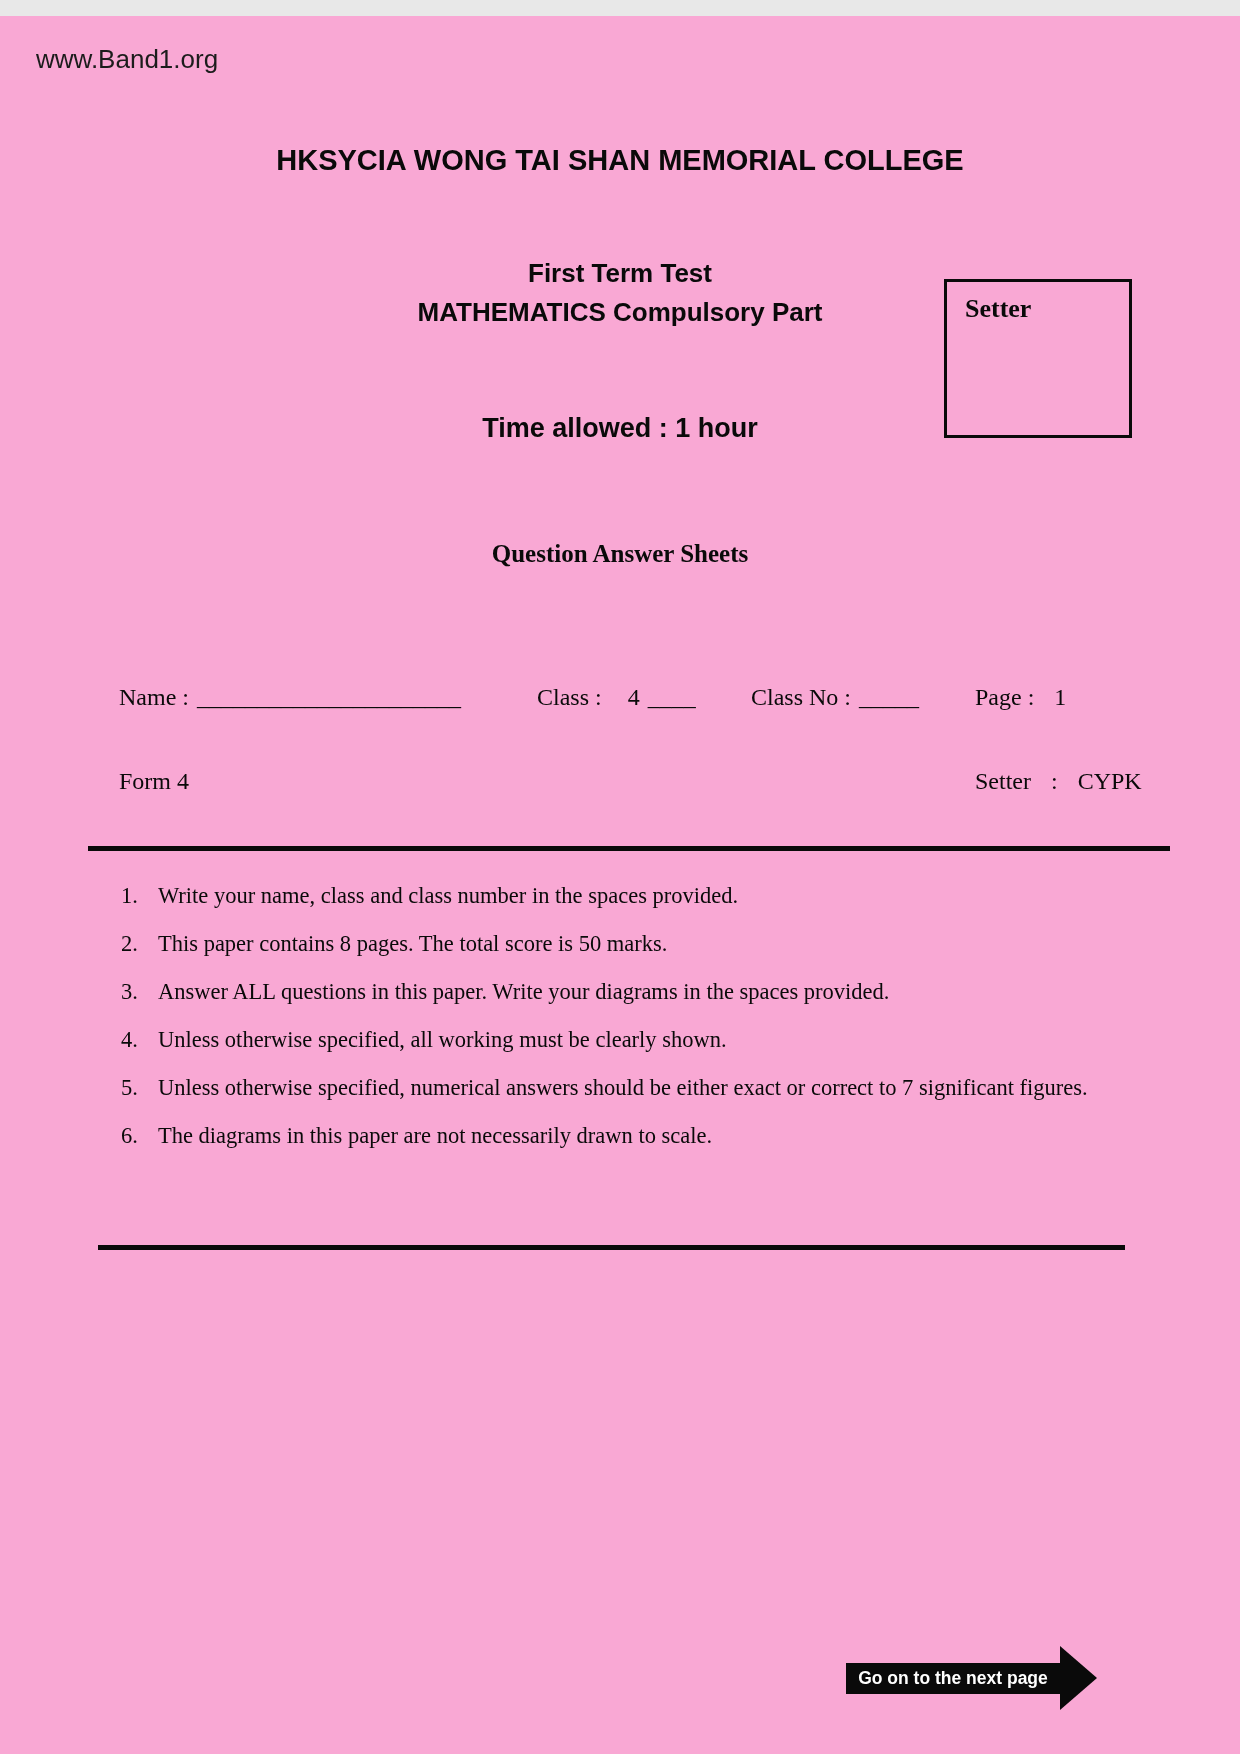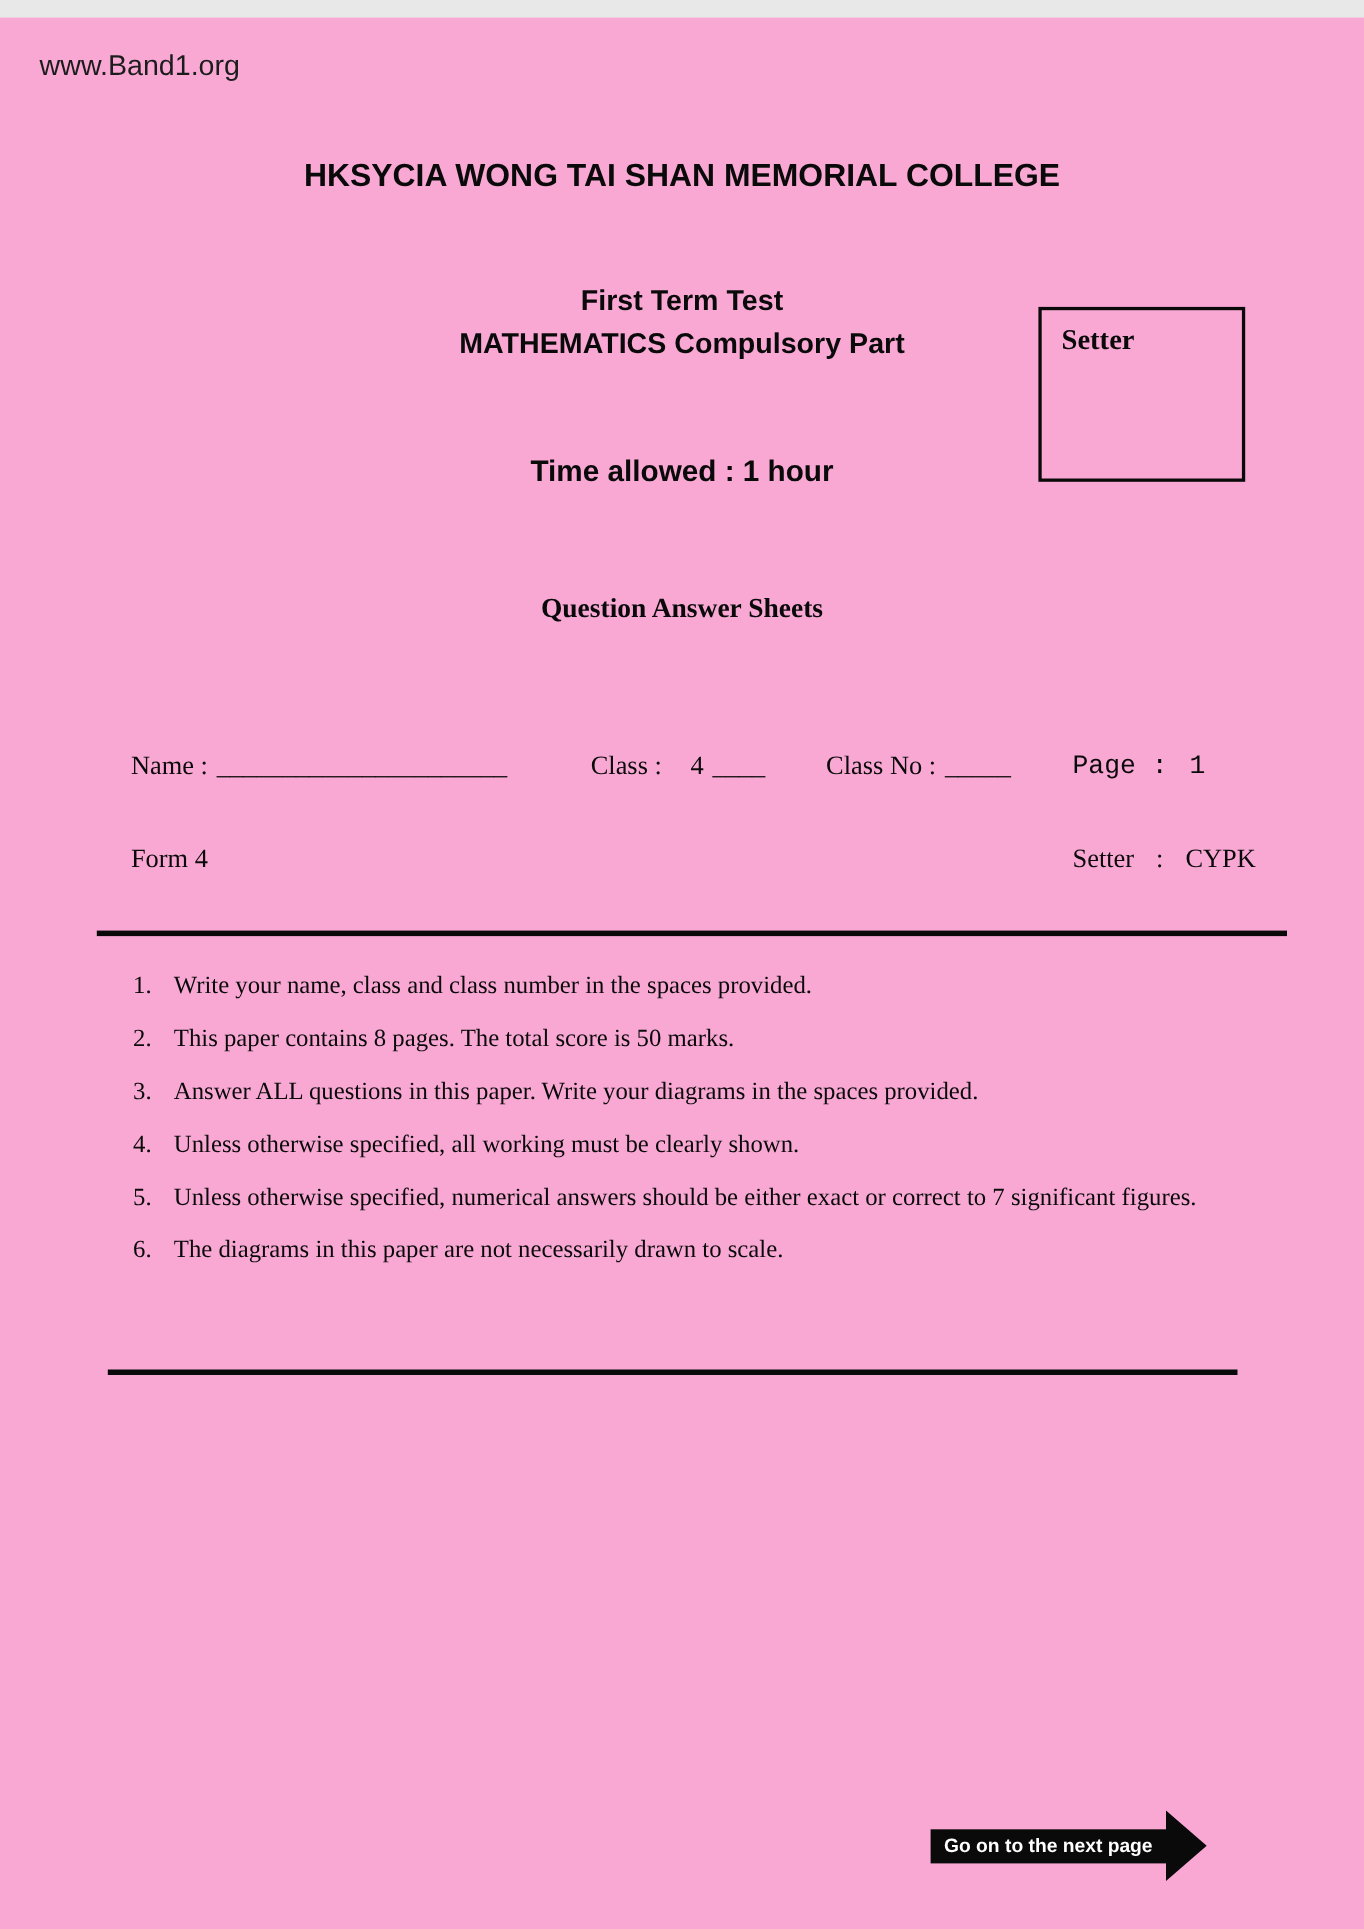--- a/index.html
+++ b/index.html
@@ -93,21 +93,21 @@
 
   <div class="info-item row1" style="left:119px;">
     <span>Name :</span><span class="gap-sm"></span><span class="blank">______________________</span>
   </div>
   <div class="info-item row1" style="left:537px;">
     <span>Class :</span><span class="gap-lg"></span><span>4</span><span class="gap-sm"></span><span class="blank">____</span>
   </div>
   <div class="info-item row1" style="left:751px;">
     <span>Class No :</span><span class="gap-sm"></span><span class="blank">_____</span>
   </div>
-  <div class="info-item row1" style="left:975px;font-family:Liberation Mono, monospace;">
+  <div class="info-item row1" style="left:975px;">
     <span>Page :</span><span class="gap-md"></span><span>1</span>
   </div>
 
   <div class="info-item row2" style="left:119px;">Form 4</div>
   <div class="info-item row2" style="left:975px;">
     <span>Setter</span><span class="gap-md"></span><span>:</span><span class="gap-md"></span><span>CYPK</span>
   </div>
 
   <div class="rule rule-1"></div>
 

